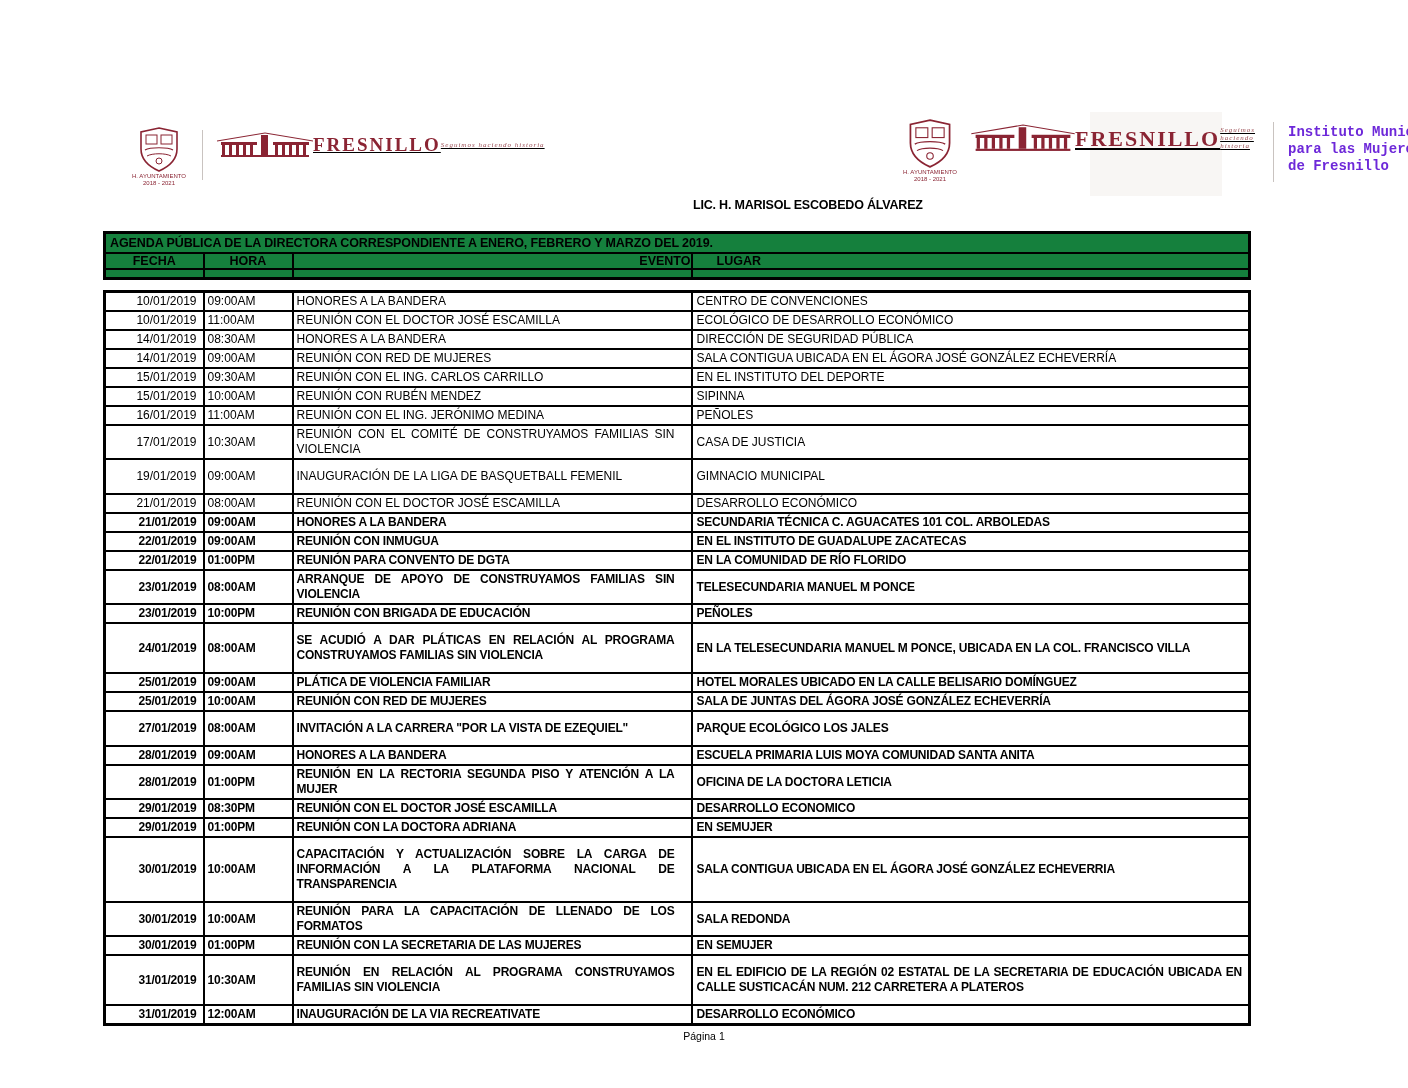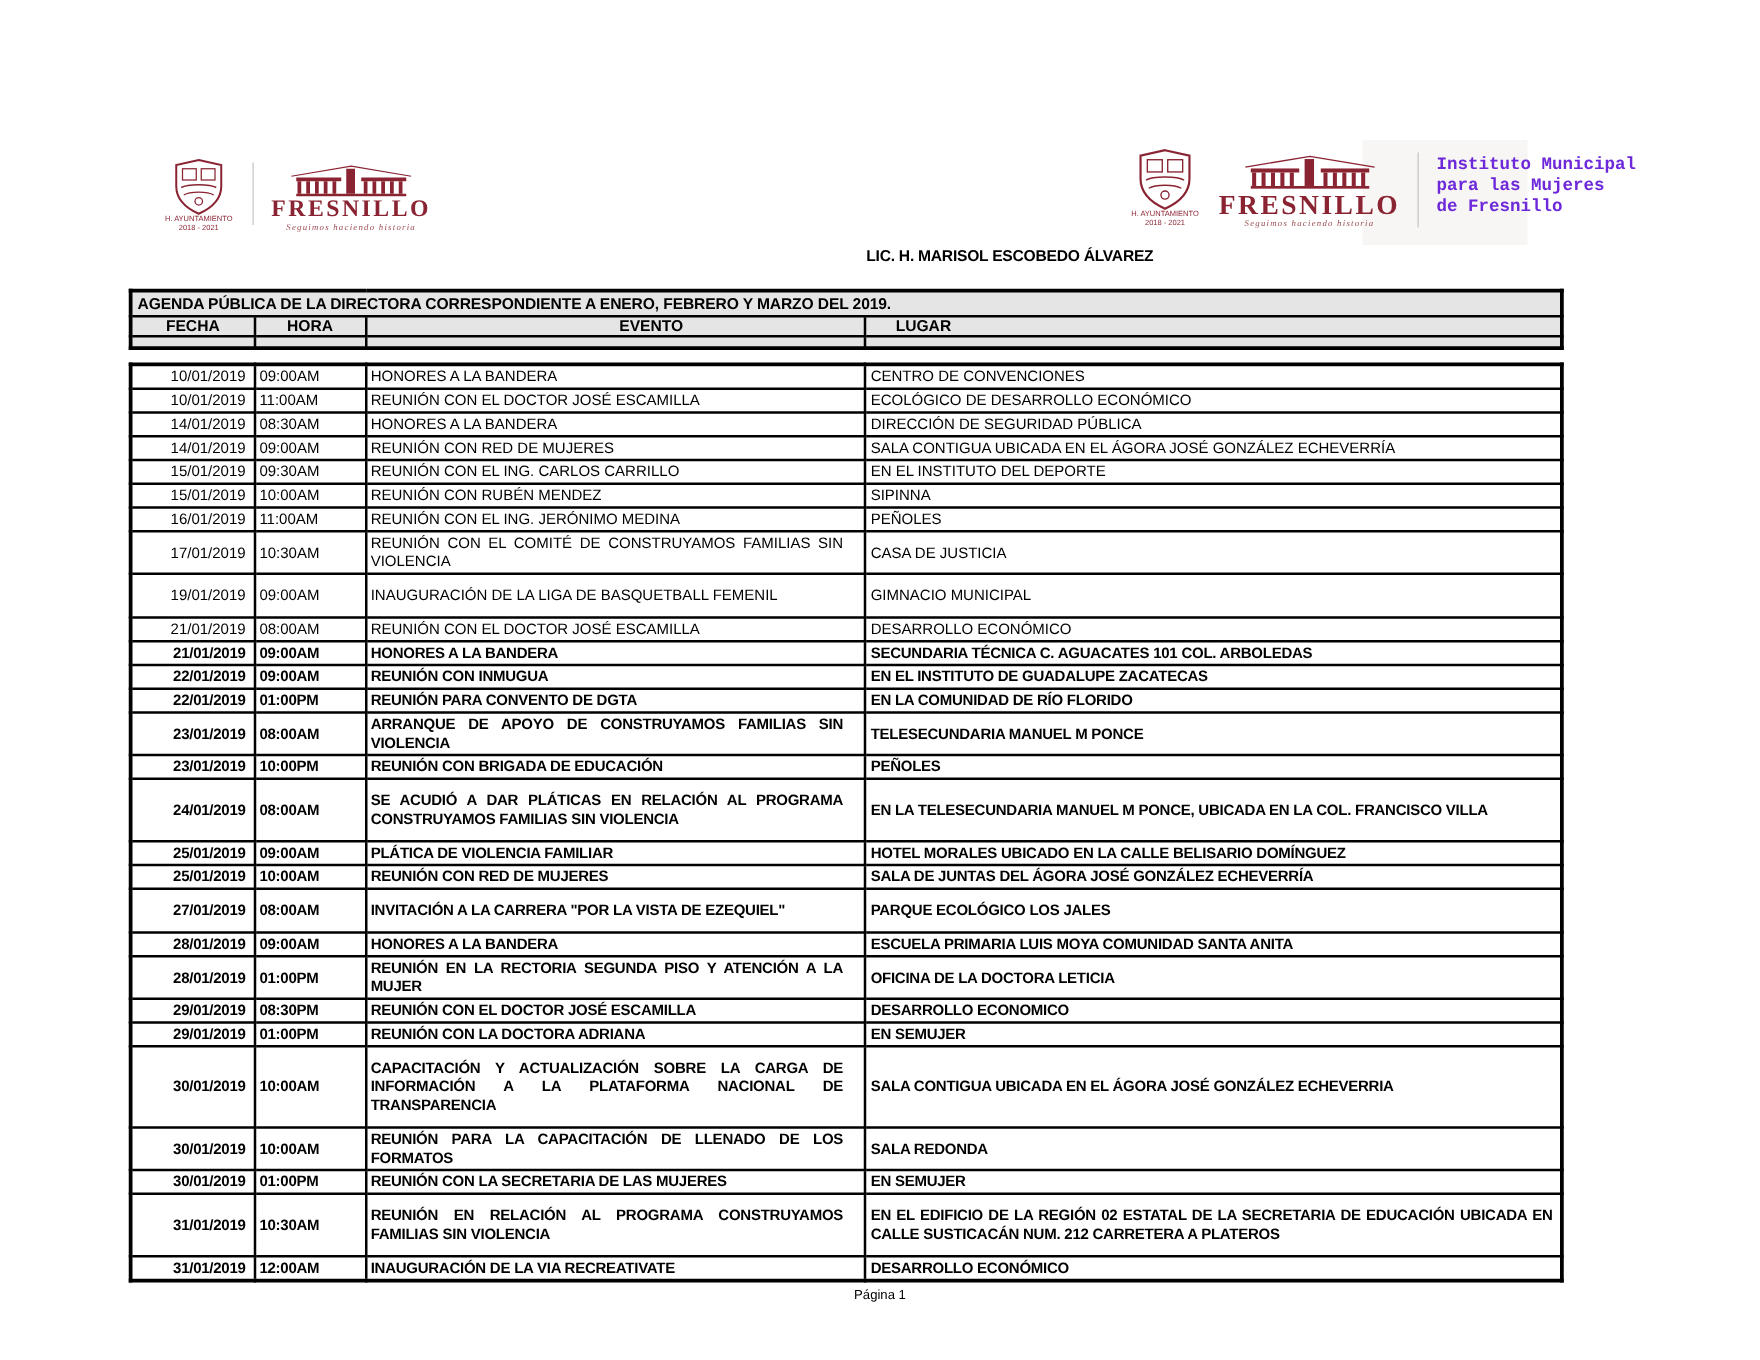--- a/index.html
+++ b/index.html
@@ -16,44 +16,44 @@
   .logo-right { left:903px; top:118px; }
   .right-backdrop { position:absolute; left:1090px; top:112px; width:132px; height:84px; background:#f8f6f4; }
 
   .shield-wrap { display:flex; flex-direction:column; align-items:center; width:58px; }
   .shield-caption { font-size:6px; line-height:7px; color:#8a2433; text-align:center; white-space:nowrap; margin-top:1px; }
 
   .v-divider { width:1px; background:#c9c3c0; margin:4px 14px 0 14px; }
   .v-divider.dl { height:50px; }
   .v-divider.dr { height:60px; }
 
-  .fresnillo-block { display:flex; flex-direction:column; align-items:center; }
+  .fresnillo-block { display:flex; flex-direction:row; align-items:center;text-decoration:underline; }
   .fresnillo-word { font-family:"Liberation Serif", serif; color:#8a2433; font-weight:bold; letter-spacing:2px; }
   .fresnillo-word.small { font-size:19px; line-height:20px; }
   .fresnillo-word.big   { font-size:22px; line-height:23px; }
   .fresnillo-tagline { font-family:"Liberation Serif", serif; font-style:italic; color:#9b4c53; font-size:7px; line-height:8px; letter-spacing:1px; }
 
   .institute-text {
     font-family:Liberation Mono, monospace; font-weight:bold; color:#6d28d9;
     font-size:14px; line-height:17px; padding-top:6px; white-space:nowrap;
   }
 
   .director-name {
     position:absolute; left:693px; top:198px;
     font-size:12.5px; font-weight:bold; letter-spacing:-0.2px; white-space:nowrap;
   }
 
   
   table { border-collapse:collapse; table-layout:fixed; }
 
   .head-table { position:absolute; left:103px; top:231px; width:1145px; border:3px solid #000; }
-  .head-table td { border:2px solid #000; background:#e5e5e5; font-weight:bold; font-size:12.5px; vertical-align:middle; }
+  .head-table td { border:2px solid #000; background:#15803d; font-weight:bold; font-size:12.5px; vertical-align:middle; }
   .head-table .title-cell { padding:2px 4px; height:19px; letter-spacing:-0.1px; }
   .head-table .col-head { text-align:center; height:14px; }
-  .head-table .col-head.evento-head { text-align:center; padding-left:58px;margin-top:40px; }
+  .head-table .col-head.evento-head { text-align:right; padding-left:58px;margin-top:40px; }
   .head-table .col-head.lugar-head  { text-align:left; padding-left:24px; }
   .head-table .spacer-row td { height:9px; }
 
   .data-table { position:absolute; left:103px; top:290px; width:1145px; border:3px solid #000; font-size:12px; }
   .data-table td { border:2px solid #000; vertical-align:middle; padding:1px 3px; line-height:15px; }
   .data-table td.td-fecha { text-align:right; padding-right:6px; white-space:nowrap;margin-top:20px; }
   .data-table td.td-hora  { text-align:left; padding-left:3px; white-space:nowrap; }
   .data-table td.td-evento{ text-align:justify; padding-right:16px; }
   .data-table td.td-lugar { text-align:justify; padding-left:4px; padding-right:6px; }
   .data-table tr.b td { font-weight:bold; letter-spacing:-0.2px; }

